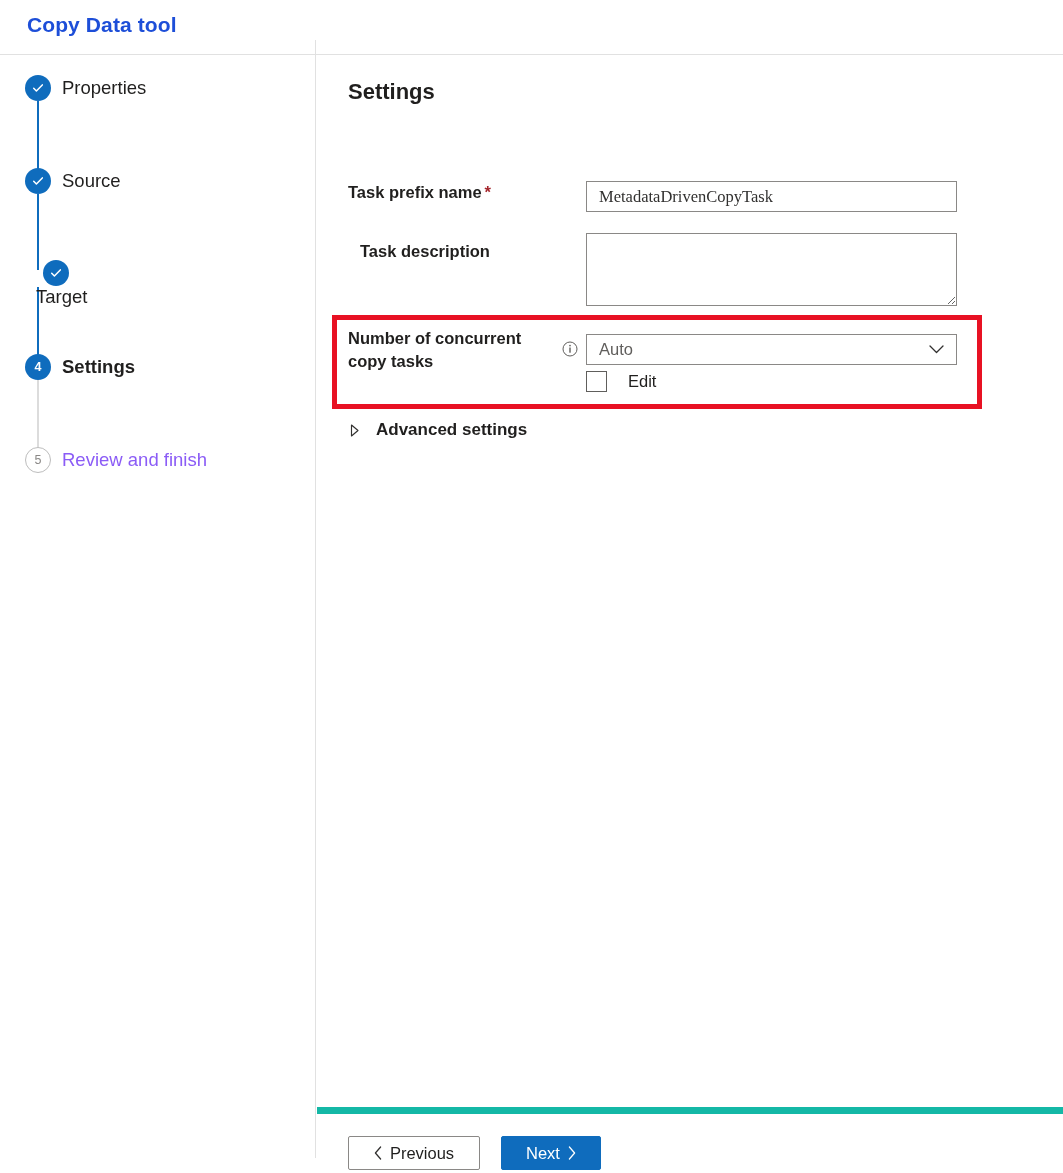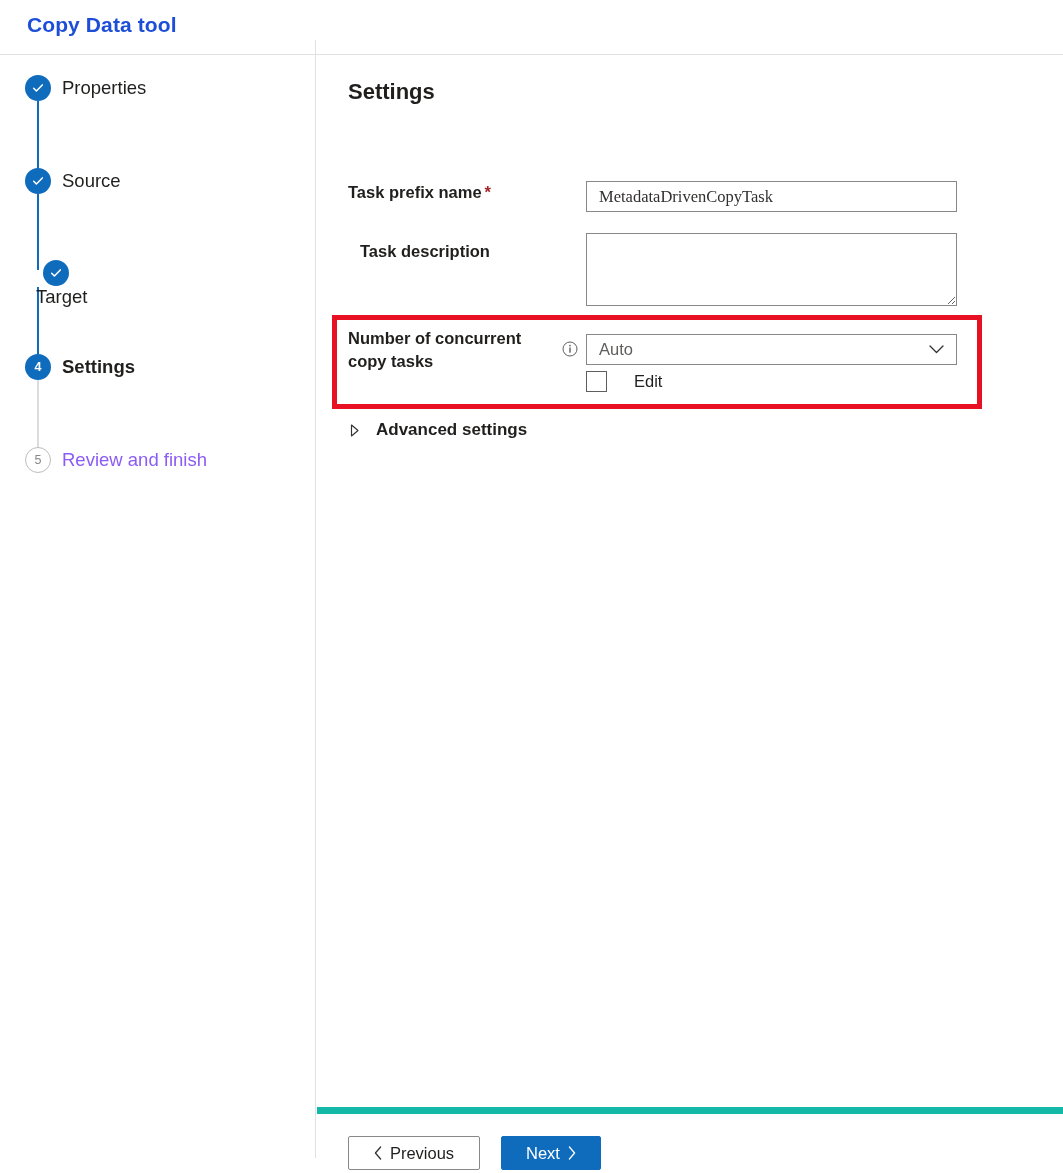--- a/index.html
+++ b/index.html
@@ -203,21 +203,21 @@
   }
   .checkbox-box {
     width: 21px;
     height: 21px;
     box-sizing: border-box;
     border: 1px solid #605e5c;
     background: #ffffff;
     flex: 0 0 auto;
   }
   .checkbox-label {
-    margin-left: 27px;
+    margin-left: 21px;
     font-size: 16.5px;
     color: #201f1e;
   }
 
   
   #highlight-box {
     position: absolute;
     left: 332px;
     top: 315px;
     width: 650px;

